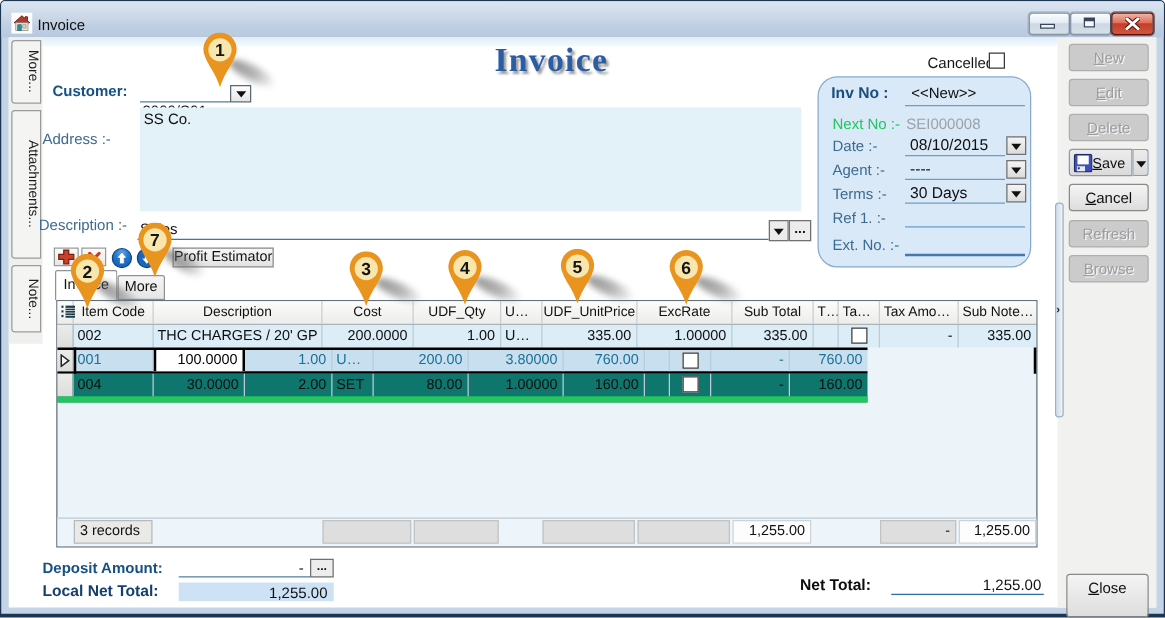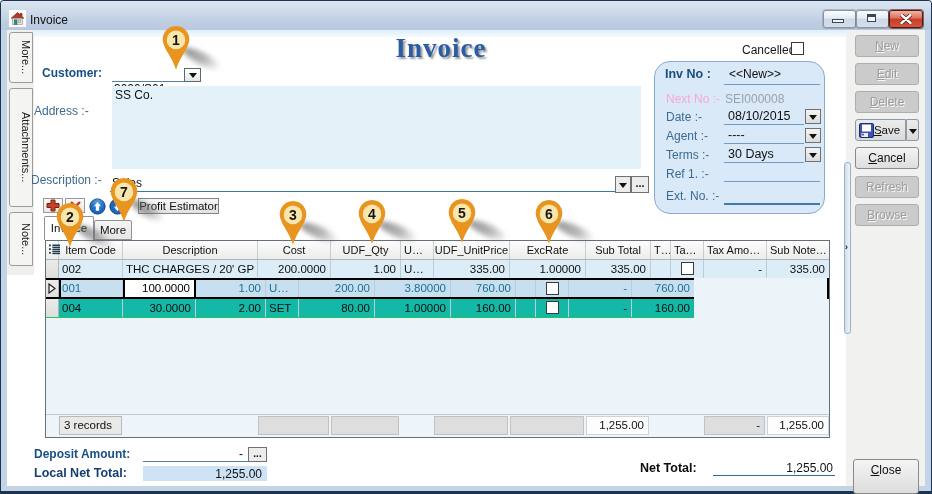--- a/index.html
+++ b/index.html
@@ -87,21 +87,21 @@
 <div class="combobtn" style="left:184px;top:68px;width:17px;height:14px;"></div>
 
 <div class="ab" style="left:112px;top:86px;width:529px;height:83px;background:#e3f1f9;"></div>
 <div class="ab" style="left:115px;top:88px;font-size:12px;color:#111;">SS Co.</div>
 <div class="ab glbl" style="left:34px;top:104px;">Address :-</div>
 
 <div class="panel"></div>
 <div class="ab" style="left:665px;top:67px;font-weight:bold;font-size:12.5px;color:#1b4e7e;">Inv No :</div>
 <div class="ab" style="left:729px;top:67px;font-size:12px;color:#101010;">&lt;&lt;New&gt;&gt;</div>
 <div class="p-ul" style="left:724px;top:84px;width:96px;"></div>
-<div class="ab" style="left:666px;top:92px;font-size:12px;color:#f9a8d4;">Next No :-</div>
+<div class="ab" style="left:666px;top:92px;font-size:12px;color:#22c55e;">Next No :-</div>
 <div class="ab" style="left:725px;top:92px;font-size:12px;color:#9aa1a9;">SEI000008</div>
 <div class="ab glbl" style="left:666px;top:110px;">Date :-</div>
 <div class="ab" style="left:728px;top:109px;font-size:12.5px;color:#101010;">08/10/2015</div>
 <div class="p-ul" style="left:724px;top:124px;width:80px;"></div>
 <div class="ddbtn" style="left:805px;top:109px;width:16px;height:15px;"></div>
 <div class="ab glbl" style="left:666px;top:129px;">Agent :-</div>
 <div class="ab" style="left:728px;top:128px;font-size:12.5px;color:#101010;">----</div>
 <div class="p-ul" style="left:724px;top:143px;width:80px;"></div>
 <div class="ddbtn" style="left:805px;top:128px;width:16px;height:15px;"></div>
 <div class="ab glbl" style="left:666px;top:148px;">Terms :-</div>
@@ -208,21 +208,21 @@
 <div class="gc num" style="width:76px;line-height:17px;color:#1b7195;">3.80000</div>
 <div class="gc num" style="width:65px;line-height:17px;color:#1b7195;">760.00</div>
 <div class="gc" style="width:20px;"></div>
 <div class="gc" style="width:33px;">
         <div style="width:13px;height:13px;border:1px solid #3a3a3a;background:#fff;box-sizing:border-box;margin:2px auto 0;"></div>
       </div>
 <div class="gc num" style="width:63px;line-height:17px;color:#1b7195;">-</div>
 <div class="gc num" style="width:62px;line-height:17px;border-right:none;color:#1b7195;">760.00</div>
 </div>
 
-<div class="grow" style="top:299px;height:18px;background:#14b8a6;border-bottom:1px solid #22c55e;">
+<div class="grow" style="top:299px;height:18px;background:#0f766e;border-bottom:5px solid #22c55e;">
 <div class="gc" style="width:13px;background:linear-gradient(180deg,#ebebea,#dddddc);border-right:1px solid #aab4ba;"></div>
 <div class="gc txt" style="width:64px;line-height:18px;">004</div>
 <div class="gc num" style="width:73px;line-height:18px;">30.0000</div>
 <div class="gc num" style="width:70px;line-height:18px;">2.00</div>
 <div class="gc txt" style="width:33px;line-height:18px;">SET</div>
 <div class="gc num" style="width:76px;line-height:18px;">80.00</div>
 <div class="gc num" style="width:76px;line-height:18px;">1.00000</div>
 <div class="gc num" style="width:65px;line-height:18px;">160.00</div>
 <div class="gc" style="width:20px;"></div>
 <div class="gc" style="width:33px;">

